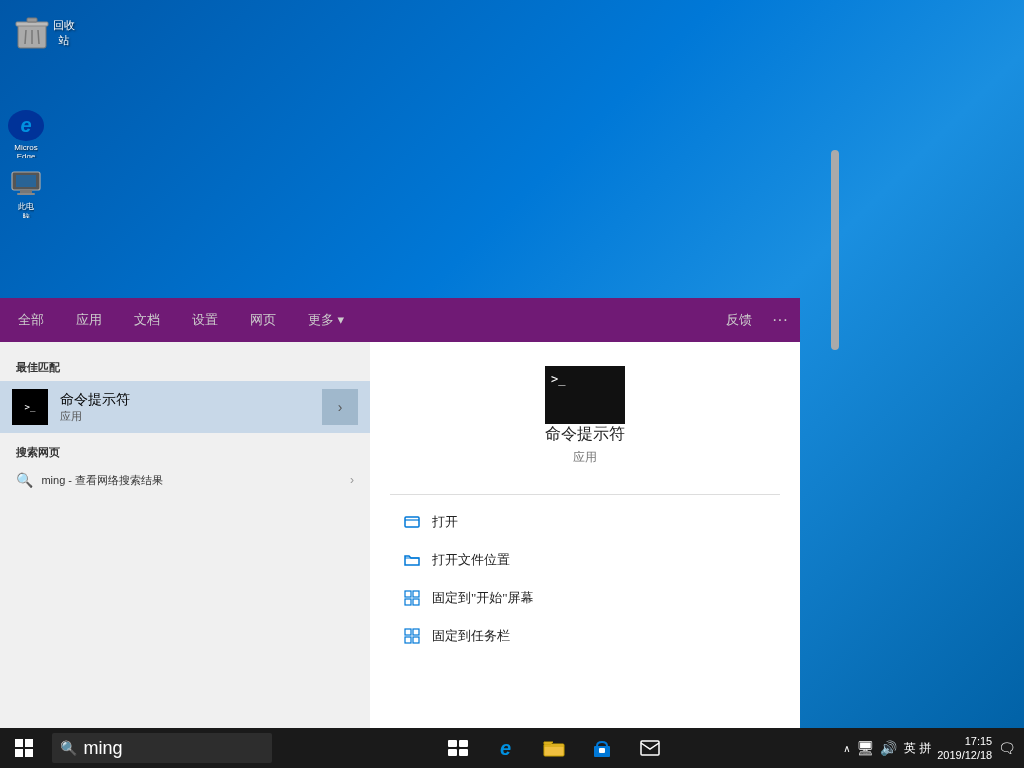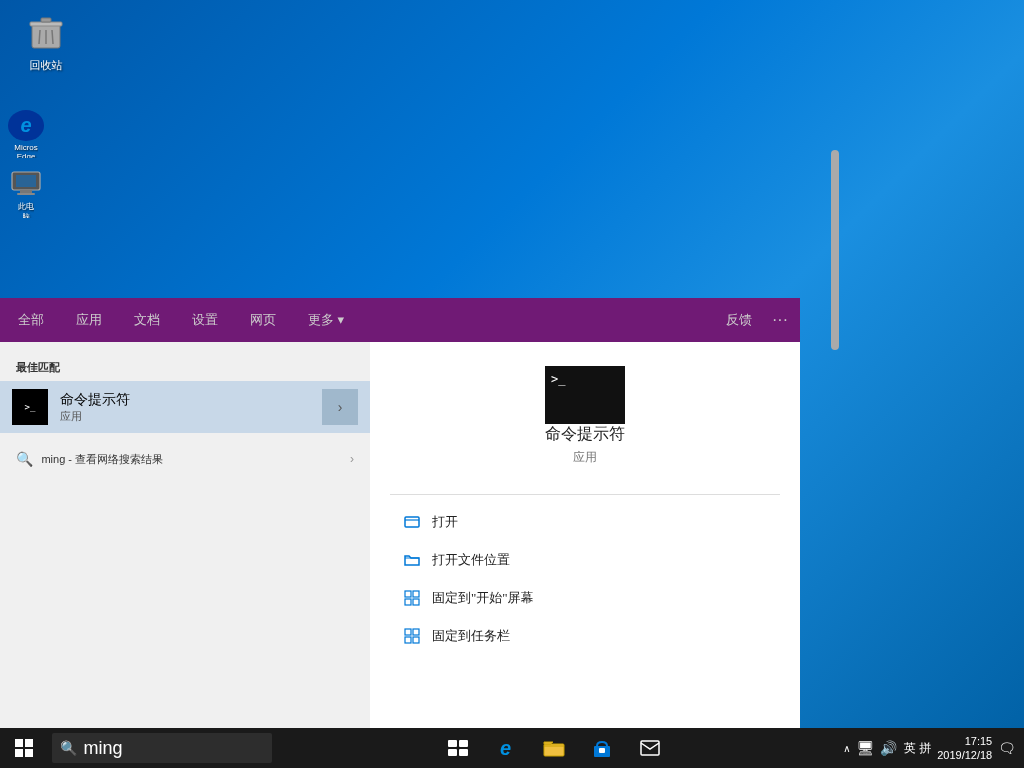--- a/index.html
+++ b/index.html
@@ -17,22 +17,21 @@
       width: 100%;
       height: 100%;
       background: linear-gradient(135deg, #0057a8 0%, #0078d7 40%, #1a8fe0 60%, #005fa3 100%);
       position: relative;
     }
 
     
     .desktop-icon {
       position: absolute;
       display: flex;
-      flex-direction: column;
-      align-items: center;
+      flex-direction: row;
       width: 72px;
       cursor: pointer;
       padding: 4px;
     }
     .desktop-icon .icon-img {
       width: 40px;
       height: 40px;
       display: flex;
       align-items: center;
       justify-content: center;
@@ -466,20 +465,21 @@
           <div class="best-match-info">
             <div class="best-match-name">命令提示符</div>
             <div class="best-match-type">应用</div>
           </div>
           <div class="best-match-arrow">
             <span style="color:#555;font-size:14px;">›</span>
           </div>
         </div>
 
         <div class="search-web-section">
+          <div class="section-label" style="padding:0 0 6px 0;">搜索网页</div>
           <div class="search-web-item">
             <span class="web-icon">🔍</span>
             <span class="web-text">ming - 查看网络搜索结果</span>
             <span class="web-arrow">›</span>
           </div>
         </div>
       </div>
 
       <div class="search-right">
 

